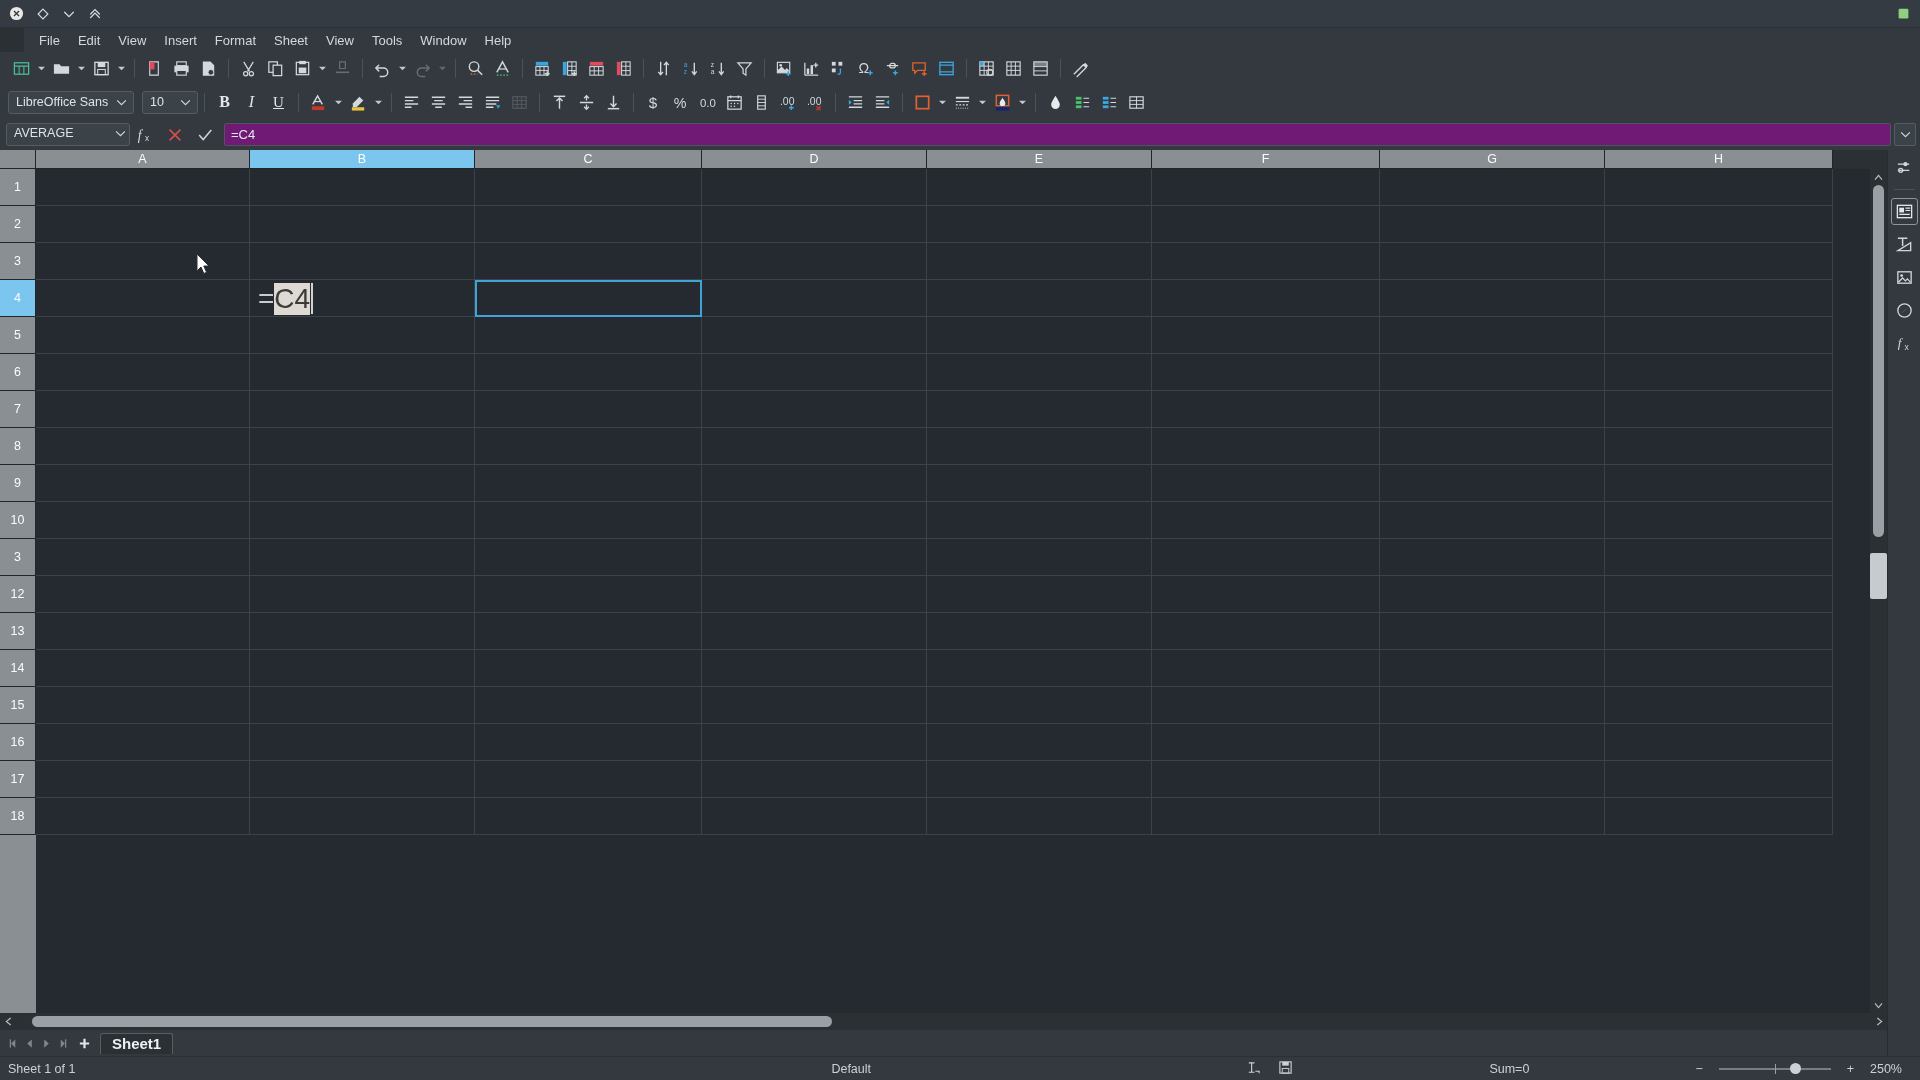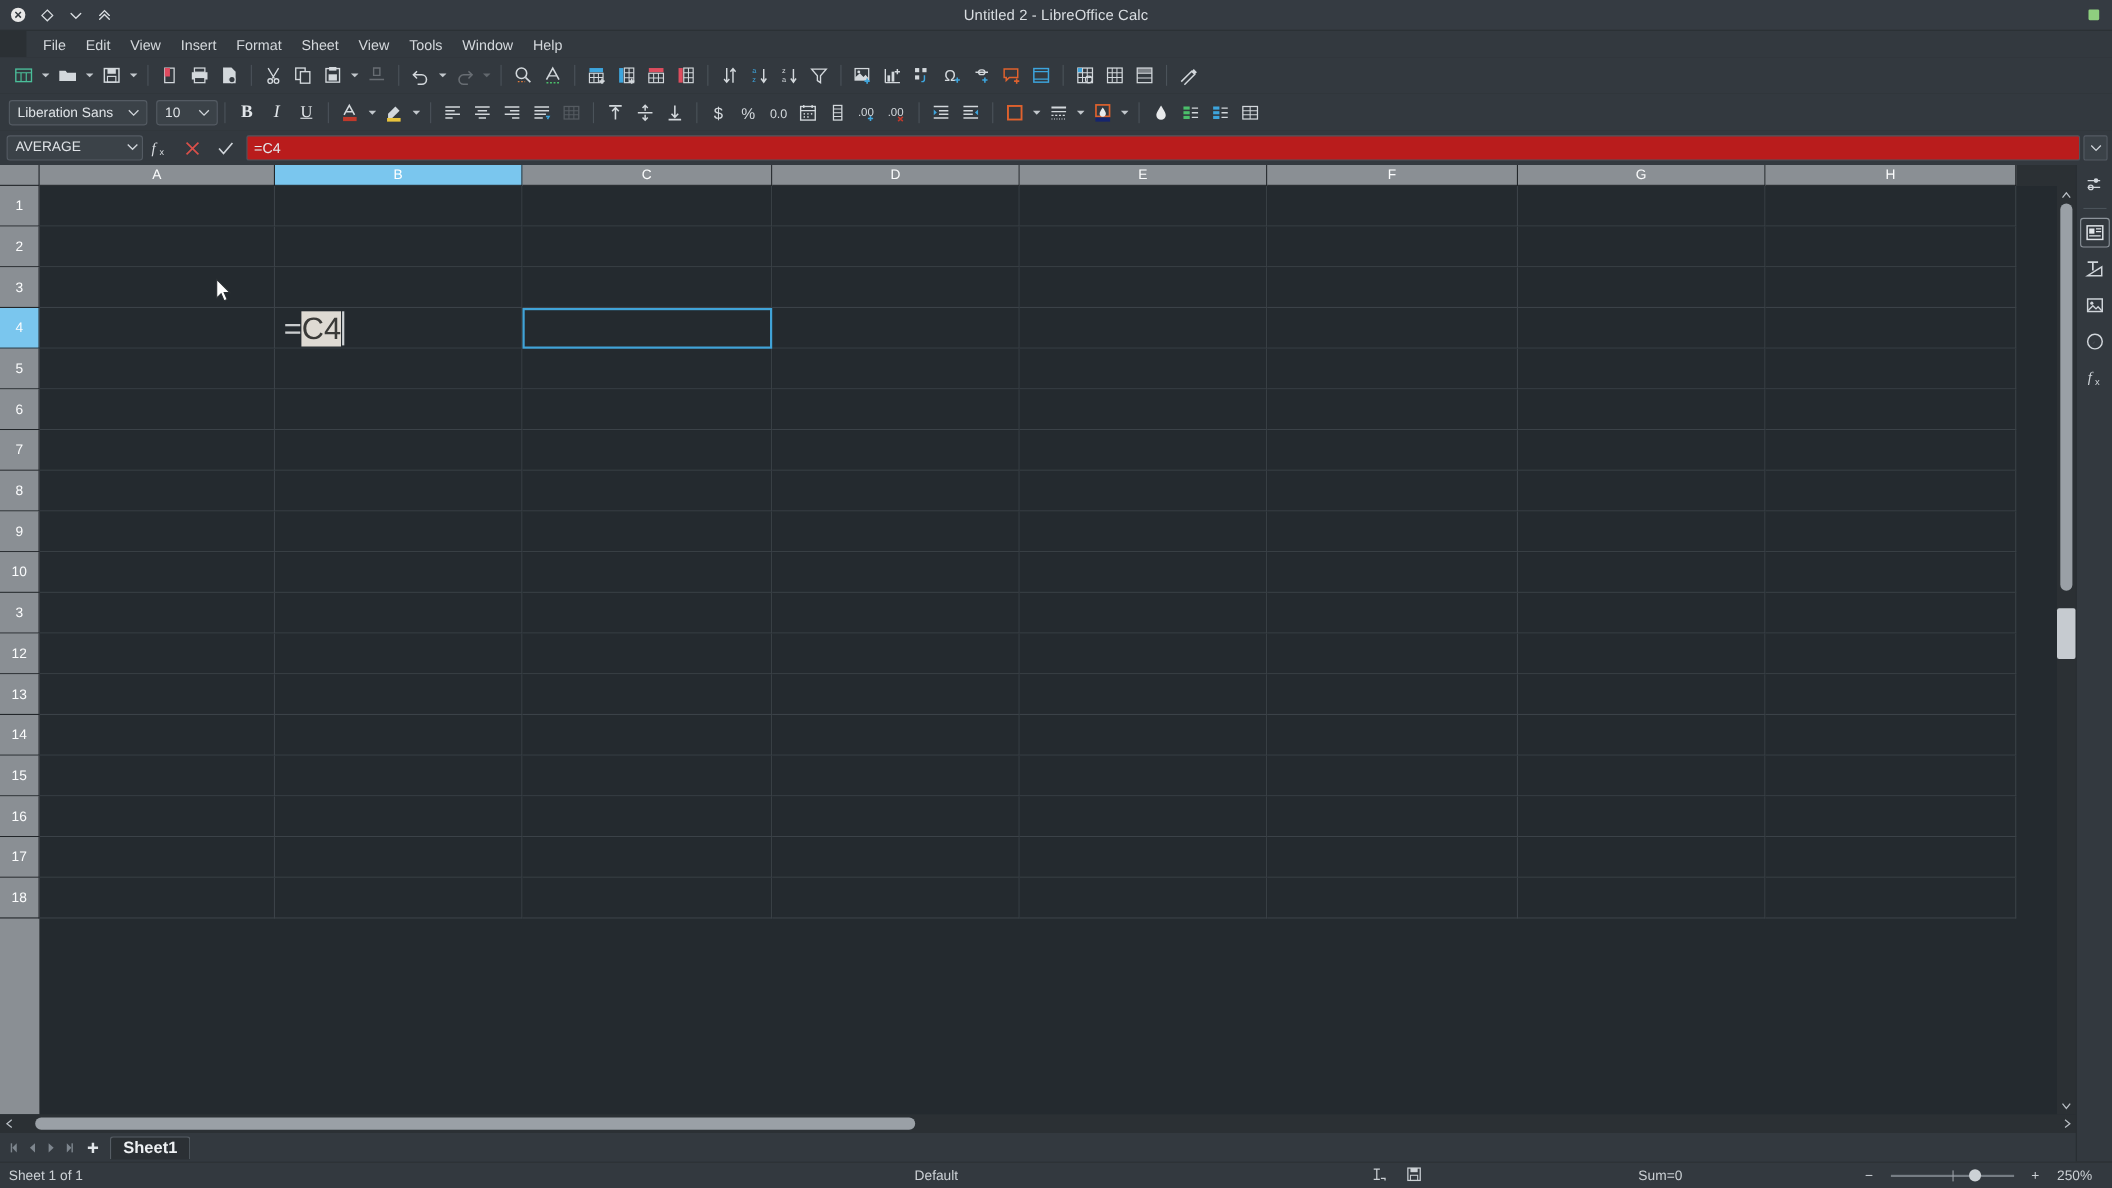--- a/index.html
+++ b/index.html
@@ -74,21 +74,21 @@
     width: 124px; height: 23px; background: #3b4248; border: 1px solid #545b63;
     border-radius: 3px; display: flex; align-items: center; color: #dfe3e7;
     font-size: 12.5px; padding: 0 3px 3px 7px; cursor: text;
   }
   .namebox .cv { flex: 1; white-space: nowrap; overflow: hidden; }
   .fbtn {
     width: 30px; height: 26px; display: flex; align-items: center; justify-content: center;
     cursor: default; border-radius: 3px;
   }
   .input-line {
-    flex: 1; height: 23px; background: #b91c1c; border: 1px solid #4e555d;
+    flex: 1; height: 23px; background: #701a75; border: 1px solid #4e555d;
     border-radius: 2px; display: flex; align-items: center; padding: 0 6px;
     color: #e4e8eb; font-size: 13px; margin-left: 4px; cursor: text;
   }
   .fb-expand {
     width: 22px; height: 23px; display: flex; align-items: center; justify-content: center;
     background: #3b4248; border: 1px solid #545b63; border-radius: 2px; margin: 0 4px 0 3px;
     cursor: default;
   }
 
   
@@ -219,21 +219,20 @@
             <path d="M3 6 L8 11 L13 6" fill="none" stroke="#d8dce0" stroke-width="1.4" stroke-linecap="round"></path>
           </svg>
       </div>
       <div class="wc">
         <svg width="14" height="14" viewBox="0 0 16 16">
             <path d="M3 8 L8 3 L13 8" fill="none" stroke="#d8dce0" stroke-width="1.4" stroke-linecap="round"></path>
             <path d="M3 12 L8 7 L13 12" fill="none" stroke="#d8dce0" stroke-width="1.4" stroke-linecap="round"></path>
           </svg>
       </div>
     </div>
-    <div class="title-text">Untitled 2 - LibreOffice Calc</div>
     <div class="tb-right">
       <div class="wc">
         <svg width="13" height="13" viewBox="0 0 16 16">
             <rect x="2" y="2" width="12" height="12" rx="1.5" fill="#8fcf7f"></rect>
           </svg>
       </div>
     </div>
   </div>
 
   <div class="menubar">
@@ -507,21 +506,21 @@
     <div class="tb-btn">
       <svg width="19" height="19" viewBox="0 0 20 20">
           <path d="M3 16 L13 6 L16 9 L6 19" fill="none" stroke="#d3d8dc" stroke-width="1.4"></path>
           <path d="M13 6 L15 4 L18 7 L16 9" fill="#d3d8dc"></path>
         </svg>
     </div>
   </div>
 
   <div class="formatbar">
     <div class="combo font-combo">
-      <span class="cv">Liberation Sans</span>
+      <span class="cv">LibreOffice Sans</span>
       <span class="cchev">
         <svg width="11" height="7" viewBox="0 0 12 8">
             <path d="M1 1.5 L6 6.5 L11 1.5" fill="none" stroke="#cfd4d9" stroke-width="1.4"></path>
           </svg>
       </span>
     </div>
     <div style="width:8px"></div>
     <div class="combo size-combo">
       <span class="cv">10</span>
       <span class="cchev">

